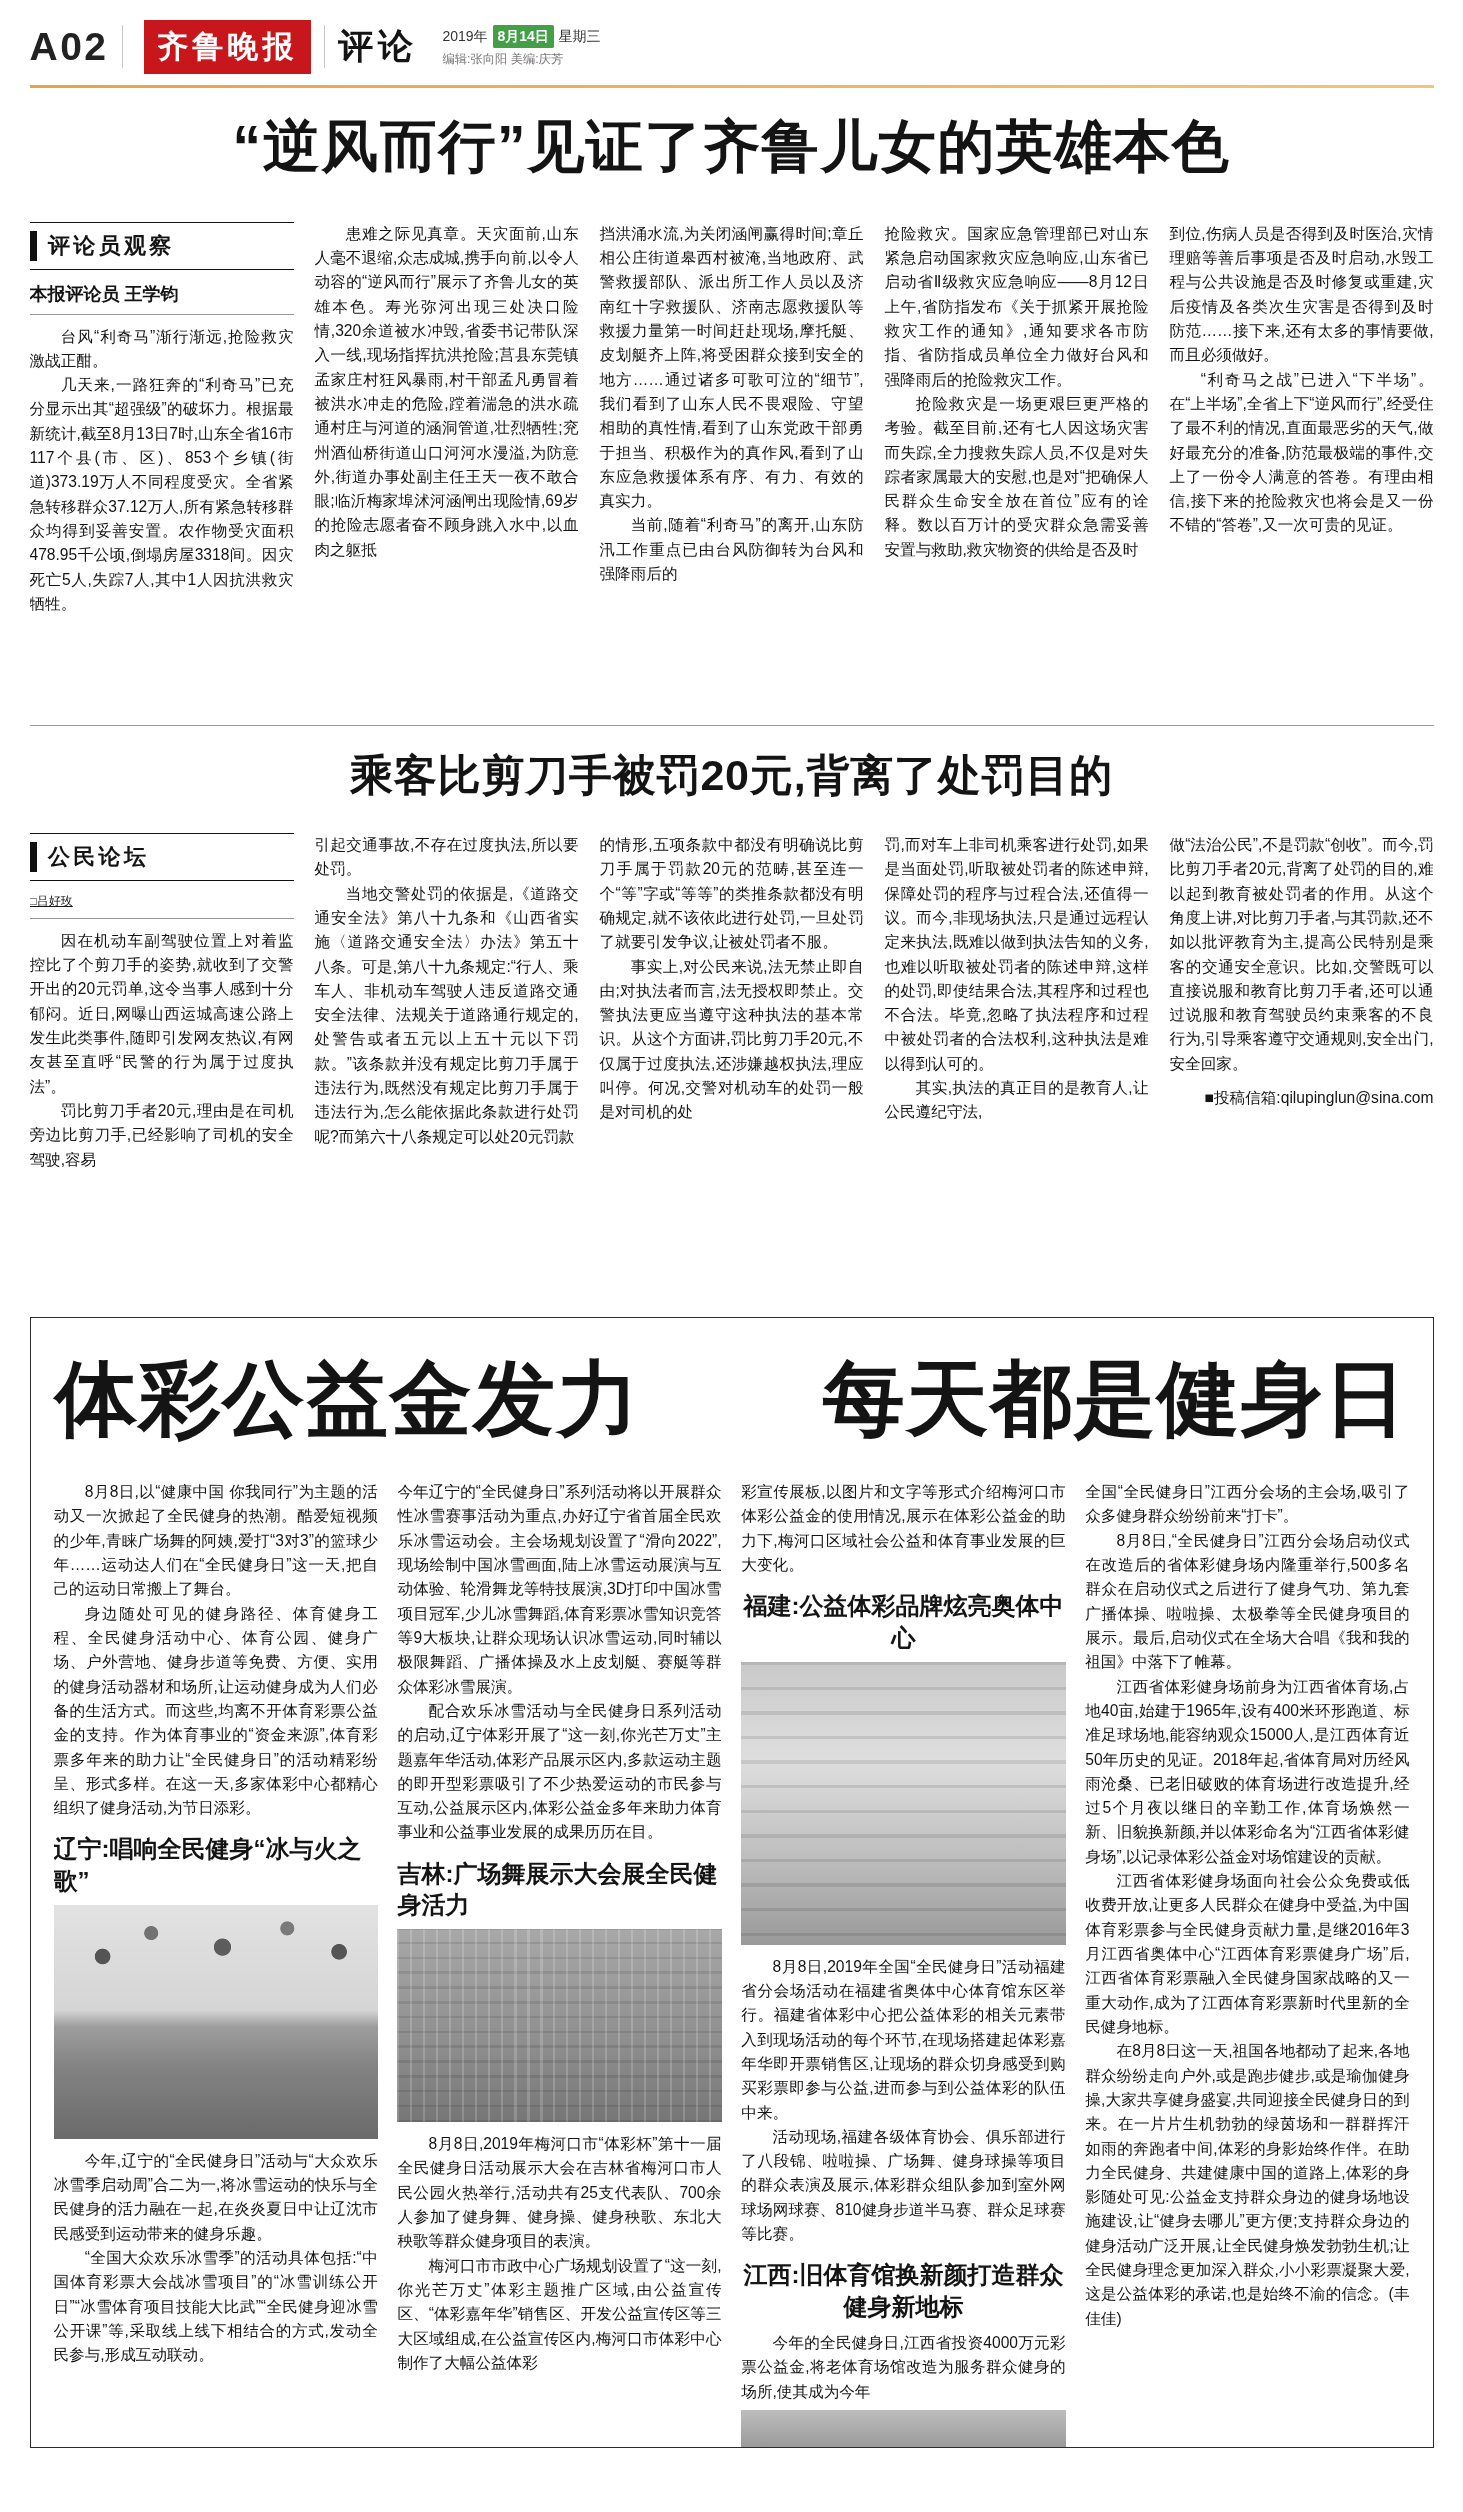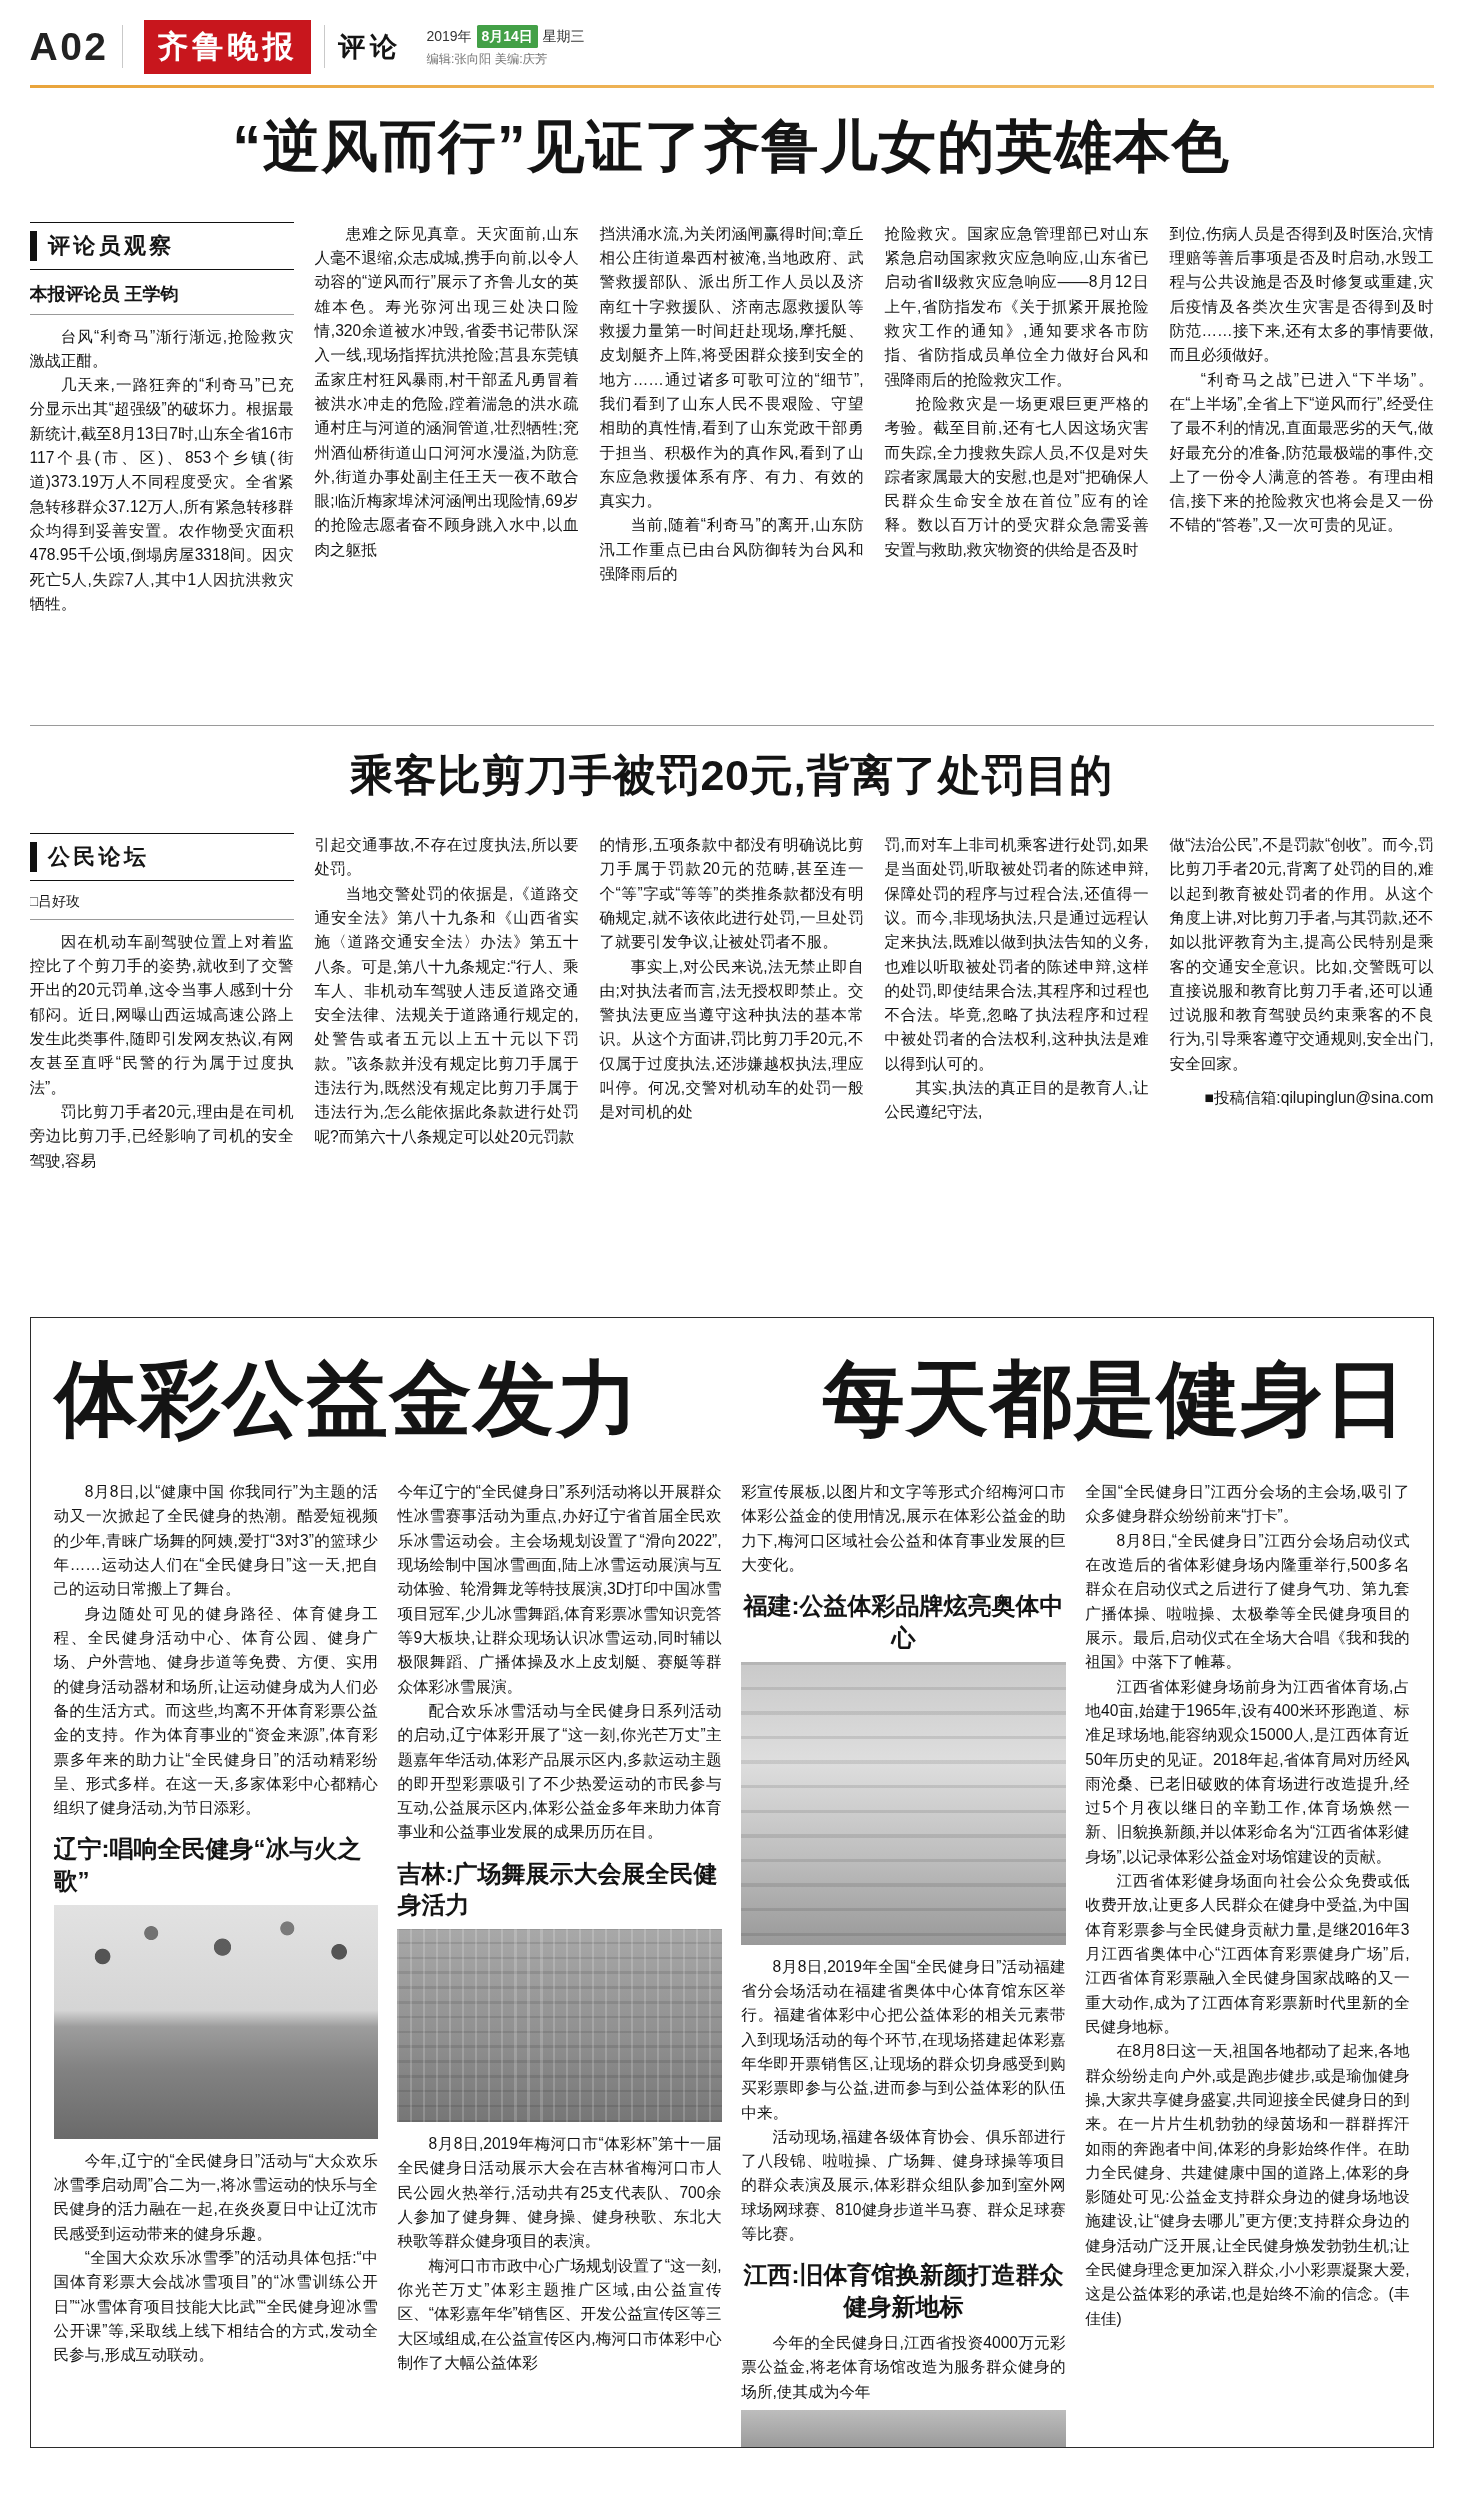--- a/index.html
+++ b/index.html
@@ -12,40 +12,40 @@
 
   
   .header { display:flex; align-items:center; padding:19.7px 0 11.5px; }
   .header-left { display:flex; align-items:center; gap:13px; }
   .page-num { font-size:39px; font-weight:700; letter-spacing:2.5px; color:#222; }
   .vline { width:1.6px; height:43px; background:#c9c9c9; }
   .masthead {
     background:#c8161d; color:#fff; font-family:"Liberation Serif","DejaVu Serif",serif;
     font-weight:700; font-size:31px; line-height:1; padding:11.5px 13px; letter-spacing:4.1px;margin-left:8px;
   }
-  .section-title { font-size:27px; font-weight:700; letter-spacing:4.9px; }
+  .section-title { font-size:35px; font-weight:700; letter-spacing:4.9px; }
   .date-block { margin-left:11.5px; font-size:14px; color:#333; line-height:1.5; }
   .date-line { display:flex; align-items:center; gap:4.9px; }
   .date-badge { background:#43a047; color:#fff; padding:0.8px 4.9px; border-radius:1.6px; font-weight:700; }
   .editors { color:#777; font-size:12.3px; margin-top:2.5px; }
   .header-rule { height:2.5px; background:linear-gradient(90deg,#e9a43b,#f3c475); margin-bottom:21px; }
 
   
   .headline1 { font-size:57px; font-weight:900; text-align:center; letter-spacing:1.6px; margin:14.8px 0 36px; }
   .headline2 { font-size:43px; font-weight:900; text-align:center; letter-spacing:0.8px; margin:21px 0 28px; }
   .article { display:flex; gap:21px; overflow:hidden; }
   .art1 { height:492px; margin-bottom:11.5px; }
   .art2 { height:459px; }
   .article .col { flex:1; min-width:0; }
   .col-body p, .fbody p { font-size:15.6px; line-height:1.56; text-align:justify; text-indent:2em; }
   .continues p:first-child { text-indent:0; }
   .label-box { border-top:1.6px solid #111; border-bottom:0.8px solid #111; padding:8.2px 0; margin-bottom:8.2px; }
   .label { font-size:22px; font-weight:700; padding-left:11.5px; border-left:7.4px solid #111; letter-spacing:3.3px; }
   .byline { font-size:18px; font-weight:700; padding:3.3px 0 8.2px; border-bottom:0.8px solid #999; margin-bottom:9.8px; }
-  .byline.plain { font-weight:400; font-size:14px; }
+  .byline.plain { font-weight:400; font-size:12px;text-decoration:underline; }
   .article-divider { height:0.8px; background:#9a9a9a; margin:4.9px 0 9.8px; }
   .mailbox { font-size:15.6px; font-weight:400; margin-top:11.5px; text-align:right; }
 
   
   .feature-box { border:0.8px solid #2b2b2b; margin-top:24.6px; padding:24.6px 23px; height:1131px; overflow:hidden; }
   .feature-title {
     display:flex; justify-content:space-between; align-items:baseline;
     font-size:82px; font-weight:900; letter-spacing:1.6px; white-space:nowrap; margin:3.3px 1.6px 24.6px;
   }
   .feature-cols { display:flex; gap:19.7px; }

